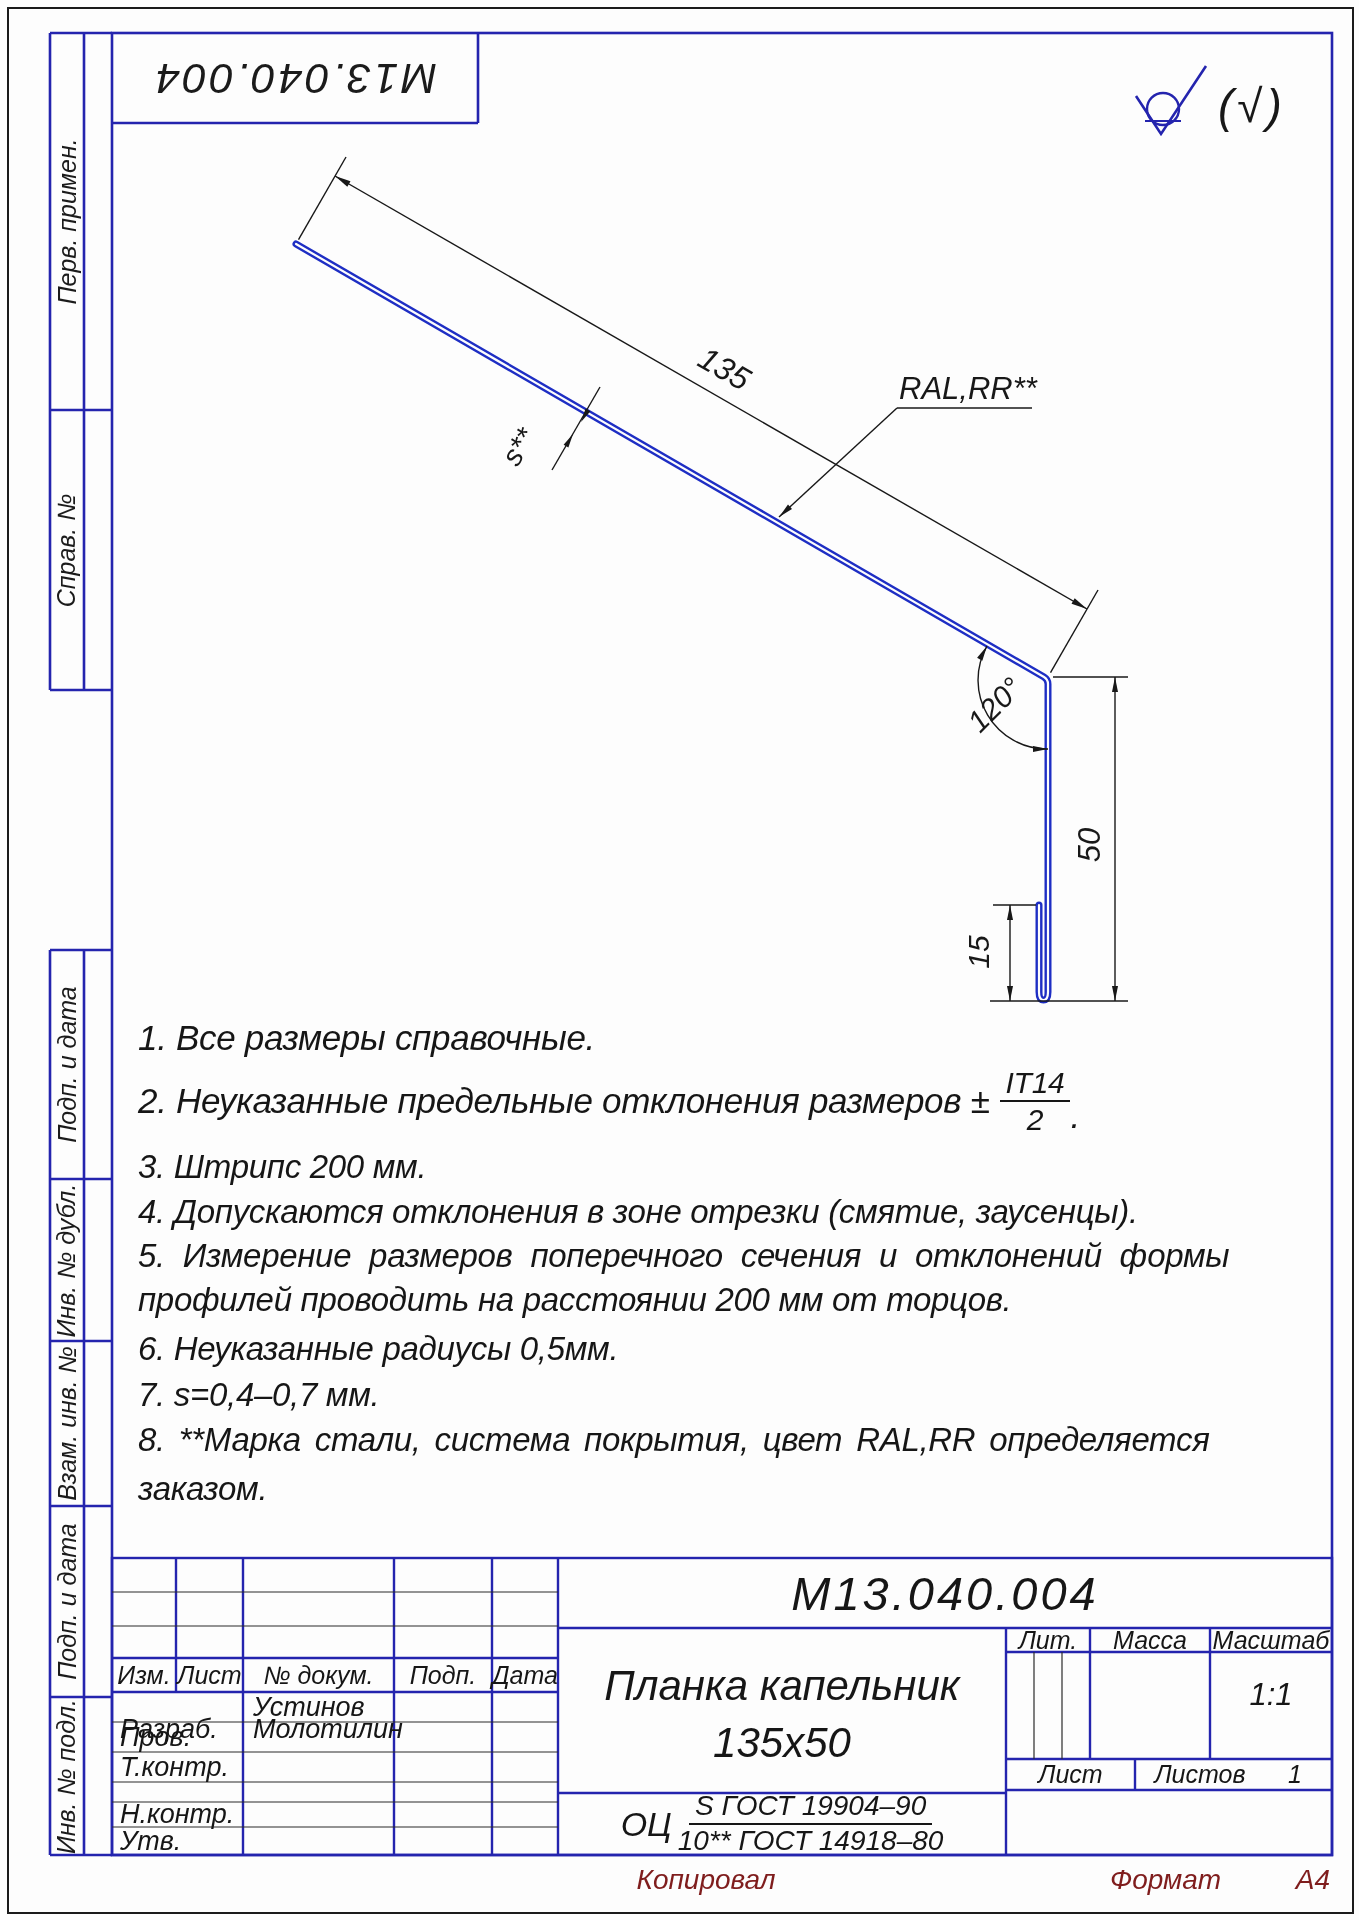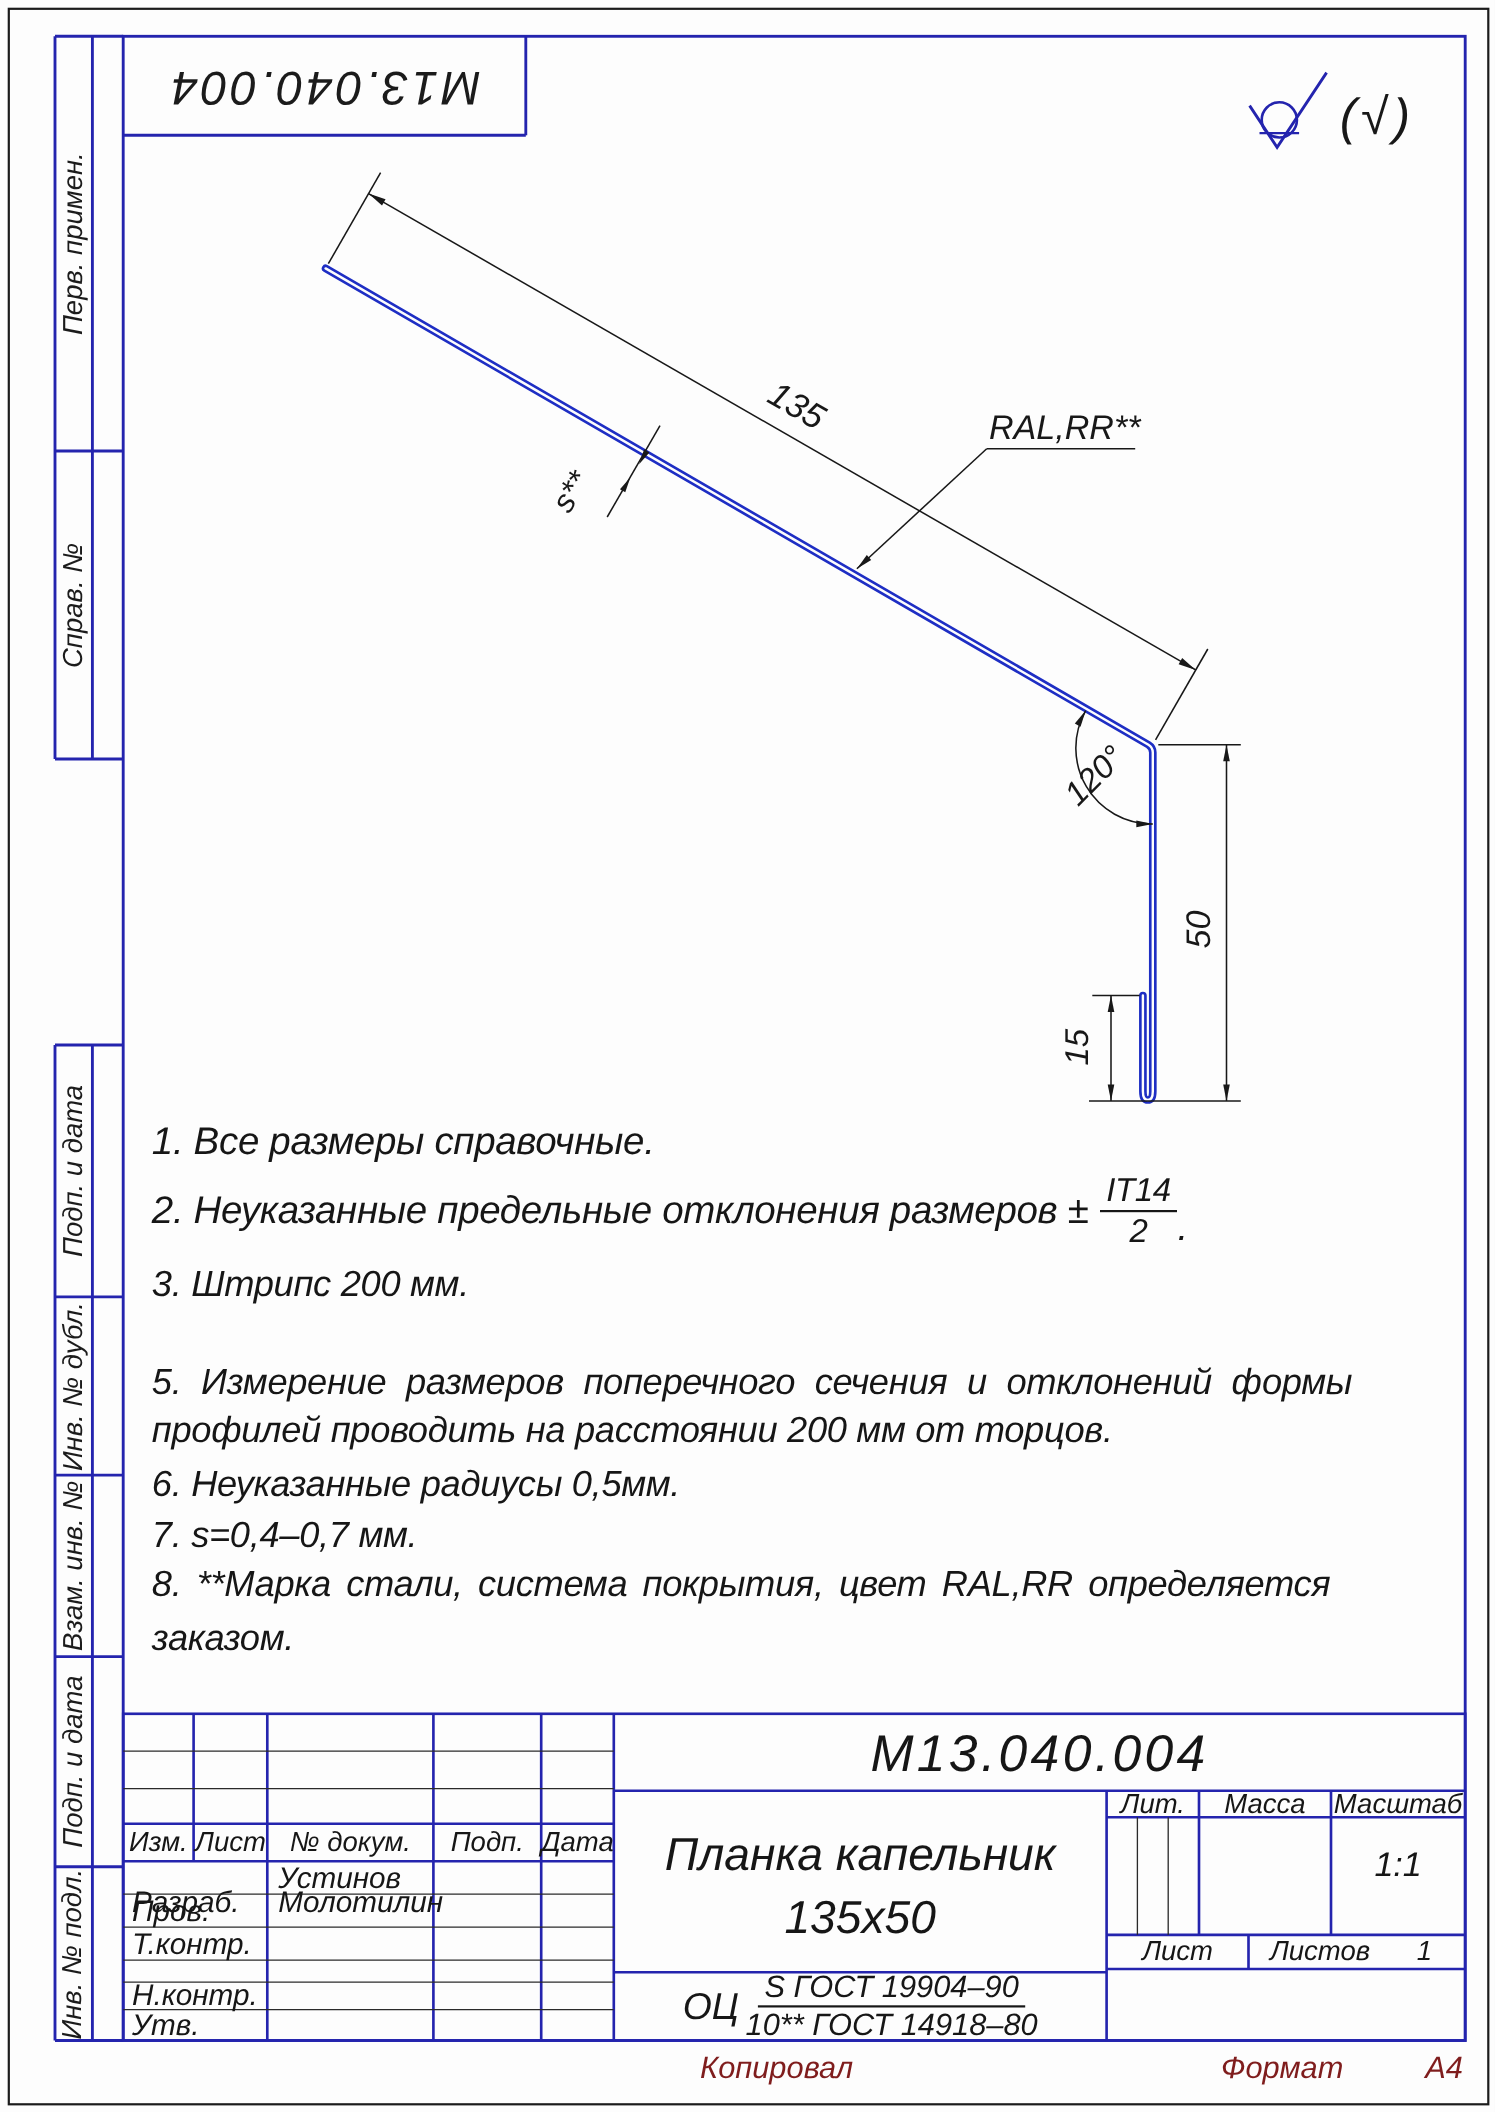--- a/index.html
+++ b/index.html
@@ -183,20 +183,21 @@
   <div class="abs note" style="top:1018px;font-size:35px;">1.  Все размеры справочные.</div>
   <div class="abs note note2row" style="top:1066px;font-size:35px;">
     <span>2.  Неуказанные предельные отклонения размеров ±</span>
     <span class="frac">
       <span class="num">IT14</span>
       <span class="den">2</span>
     </span>
     <span style="align-self:flex-end;">.</span>
   </div>
   <div class="abs note" style="top:1148px;">3.  Штрипс 200 мм.</div>
+  <div class="abs note" style="top:1193px;">4.  Допускаются отклонения в зоне отрезки (смятие, заусенцы).</div>
   <div class="abs note justify1" style="top:1237px;">5.  Измерение размеров поперечного сечения и отклонений формы</div>
   <div class="abs note" style="top:1281px;">профилей проводить на расстоянии 200 мм от торцов.</div>
   <div class="abs note" style="top:1330px;">6.  Неуказанные  радиусы 0,5мм.</div>
   <div class="abs note" style="top:1376px;">7.  s=0,4–0,7 мм.</div>
   <div class="abs note justify2" style="top:1421px;">8.  **Марка стали, система покрытия, цвет RAL,RR  определяется</div>
   <div class="abs note" style="top:1470px;">заказом.</div>
 
   <div class="abs cellC tb-head" style="left:112px;top:1658px;width:64px;height:34px;">Изм.</div>
   <div class="abs cellC tb-head" style="left:176px;top:1658px;width:67px;height:34px;">Лист</div>
   <div class="abs cellC tb-head" style="left:243px;top:1658px;width:151px;height:34px;">№ докум.</div>

